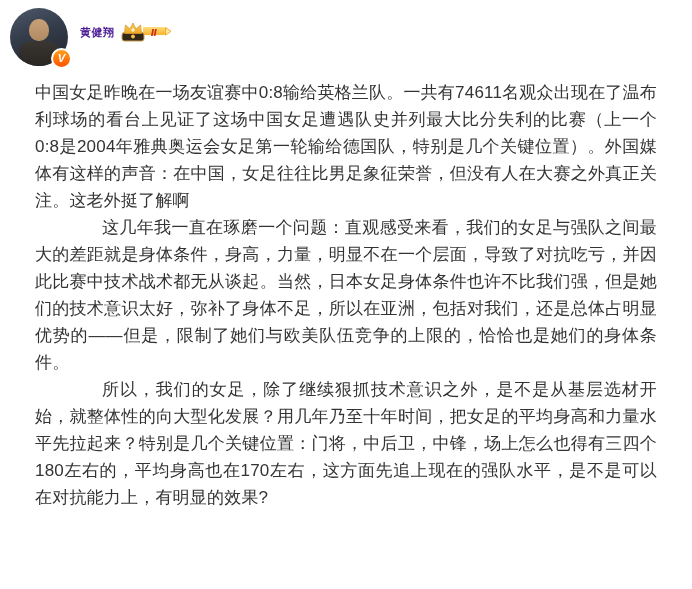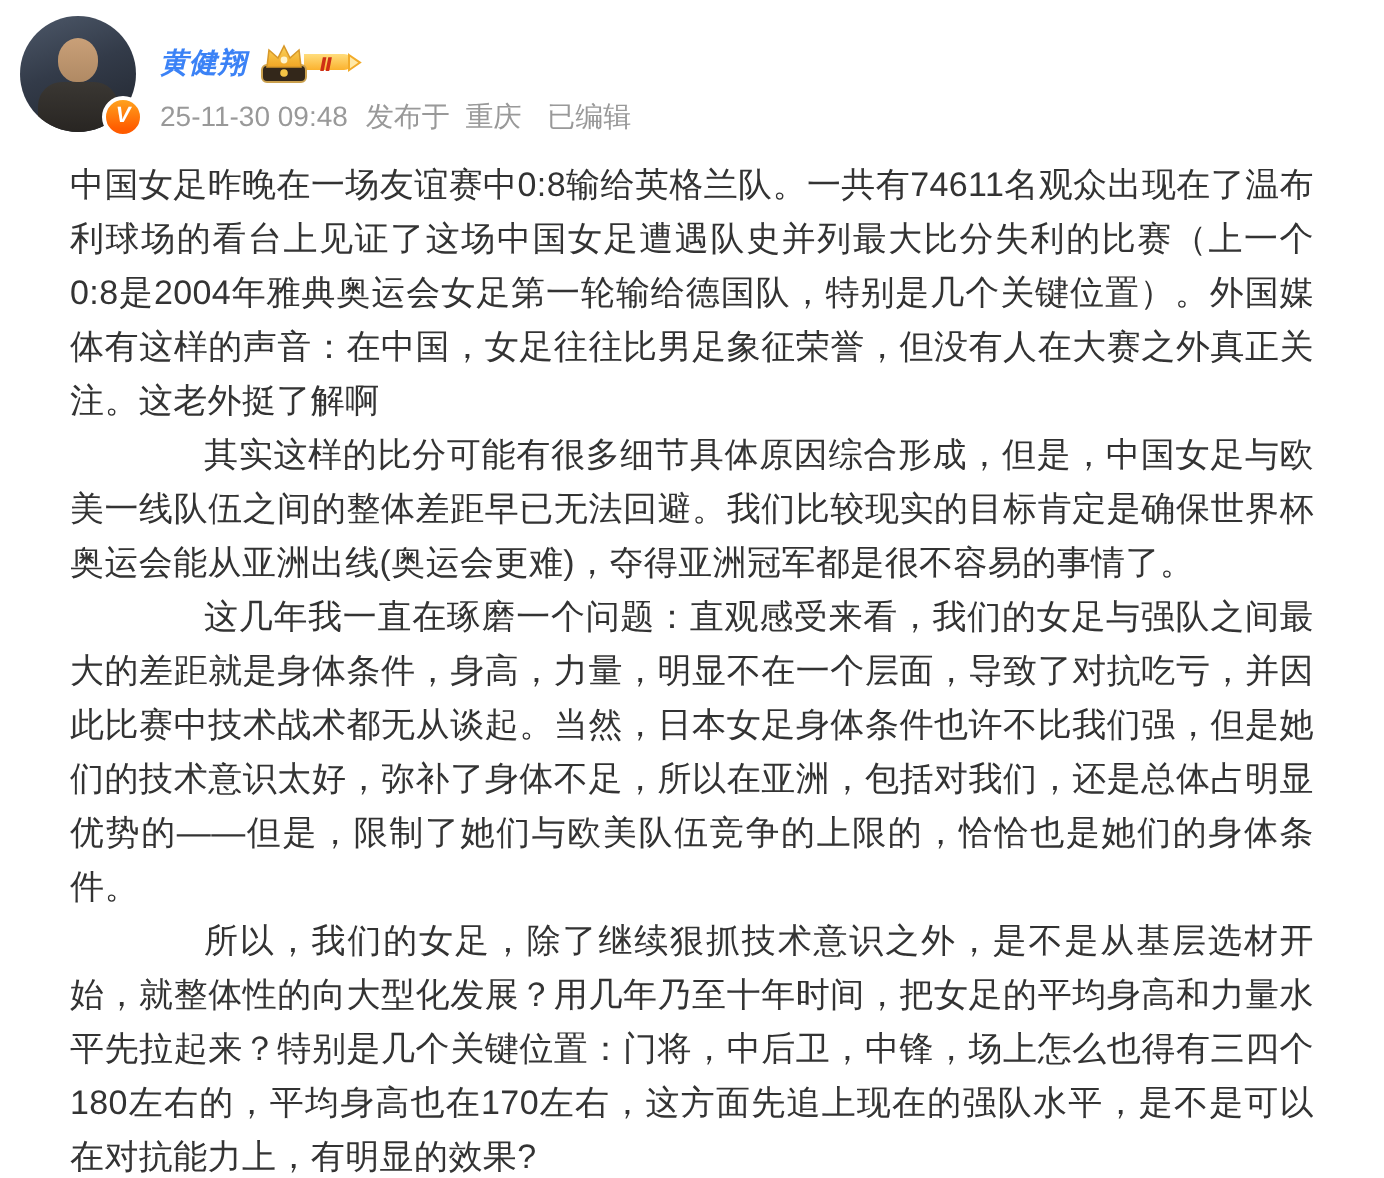--- a/index.html
+++ b/index.html
@@ -81,26 +81,25 @@
     position: absolute;
     left: 80px;
     top: 20px;
   }
   .name-row {
     display: flex;
     align-items: center;
     height: 24px;
   }
   .username {
-    font-size: 14px;
+    font-size: 11px;
     font-weight: bold;
-    color: #3b82f6;
+    color: #4c1d95;
     cursor: pointer;
     letter-spacing: 0.5px;
-    font-style: italic;
   }
   .vip-badge {
     margin-left: 6px;
     display: inline-flex;
     align-items: center;
     cursor: pointer;
   }
   .meta-row {
     margin-top: 6px;
     font-size: 14px;
@@ -167,28 +166,21 @@
           <text x="33" y="14.5" font-size="9.5" font-style="italic" font-weight="bold" fill="#cf2f14" text-anchor="middle">Ⅱ</text>
 
           <rect x="1" y="11.5" width="22" height="8.5" rx="2.5" fill="#33271a" stroke="#caa04e" stroke-width="1"></rect>
 
           <path d="M3.5 12.5 L4.5 4 L9 8 L12 2 L15 8 L19.5 4 L20.5 12.5 Z" fill="url(#crownGold)" stroke="#d8992a" stroke-width="0.8"></path>
           <circle cx="12" cy="9" r="1.7" fill="#fff4cd"></circle>
           <circle cx="12" cy="15.5" r="1.9" fill="#f5c445"></circle>
         </svg>
       </span>
     </div>
-    <div class="meta-row">
-      <span>25-11-30 09:48</span>
-      <span class="sep">发布于</span>
-      <span class="loc">重庆</span>
-      <span class="edited">已编辑</span>
-    </div>
   </div>
 
   <div class="post-body">
     <p>中国女足昨晚在一场友谊赛中0:8输给英格兰队。一共有74611名观众出现在了温布利球场的看台上见证了这场中国女足遭遇队史并列最大比分失利的比赛（上一个0:8是2004年雅典奥运会女足第一轮输给德国队，特别是几个关键位置）。外国媒体有这样的声音：在中国，女足往往比男足象征荣誉，但没有人在大赛之外真正关注。这老外挺了解啊</p>
-    <p class="indented">其实这样的比分可能有很多细节具体原因综合形成，但是，中国女足与欧美一线队伍之间的整体差距早已无法回避。我们比较现实的目标肯定是确保世界杯奥运会能从亚洲出线(奥运会更难)，夺得亚洲冠军都是很不容易的事情了。</p>
     <p class="indented">这几年我一直在琢磨一个问题：直观感受来看，我们的女足与强队之间最大的差距就是身体条件，身高，力量，明显不在一个层面，导致了对抗吃亏，并因此比赛中技术战术都无从谈起。当然，日本女足身体条件也许不比我们强，但是她们的技术意识太好，弥补了身体不足，所以在亚洲，包括对我们，还是总体占明显优势的——但是，限制了她们与欧美队伍竞争的上限的，恰恰也是她们的身体条件。</p>
     <p class="indented">所以，我们的女足，除了继续狠抓技术意识之外，是不是从基层选材开始，就整体性的向大型化发展？用几年乃至十年时间，把女足的平均身高和力量水平先拉起来？特别是几个关键位置：门将，中后卫，中锋，场上怎么也得有三四个180左右的，平均身高也在170左右，这方面先追上现在的强队水平，是不是可以在对抗能力上，有明显的效果?</p>
   </div>
 
 </div>
 
 </body></html>

